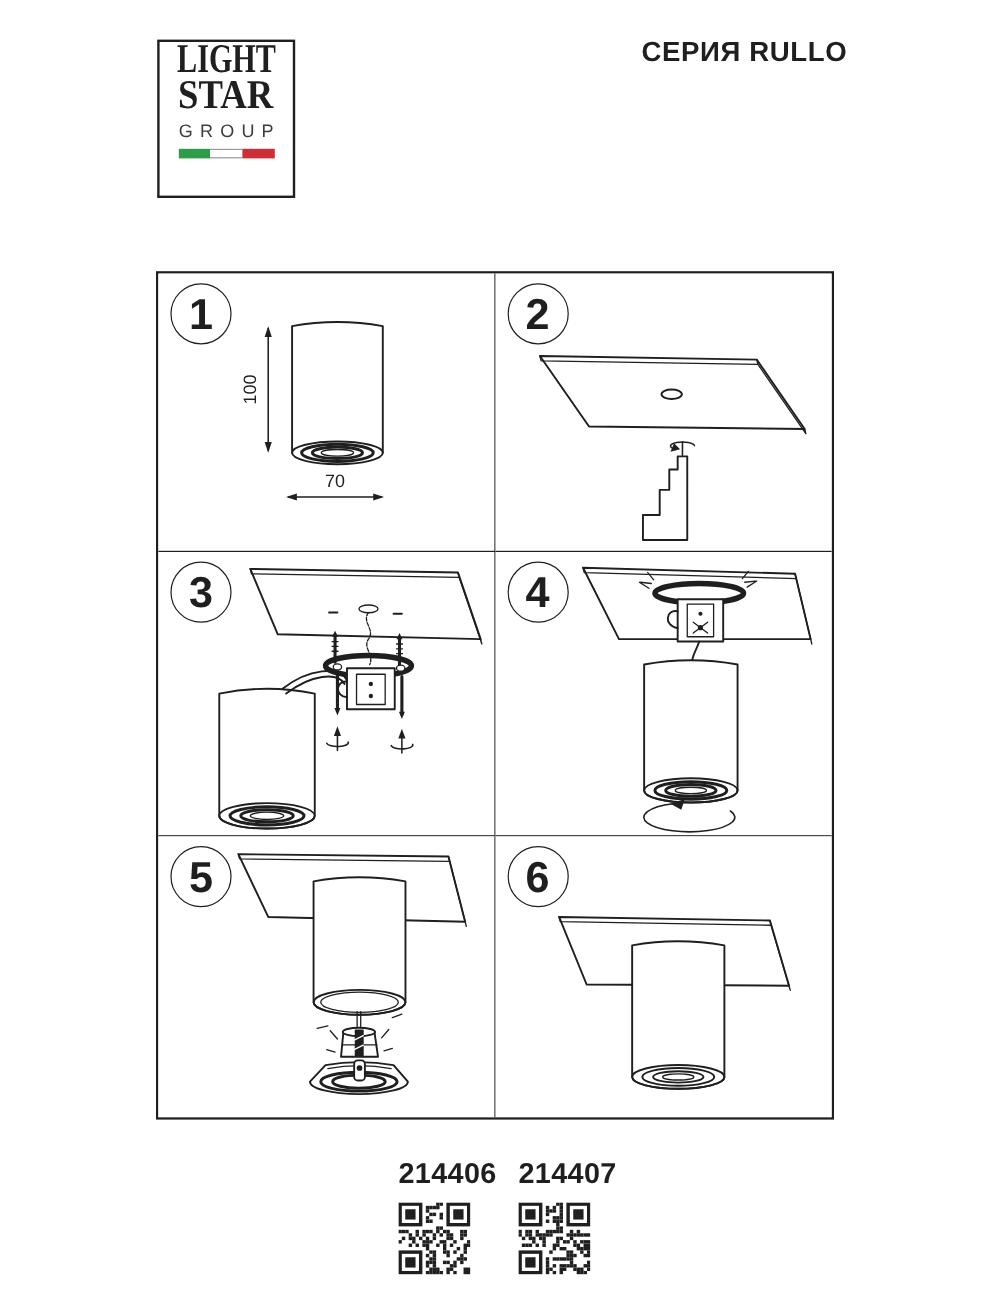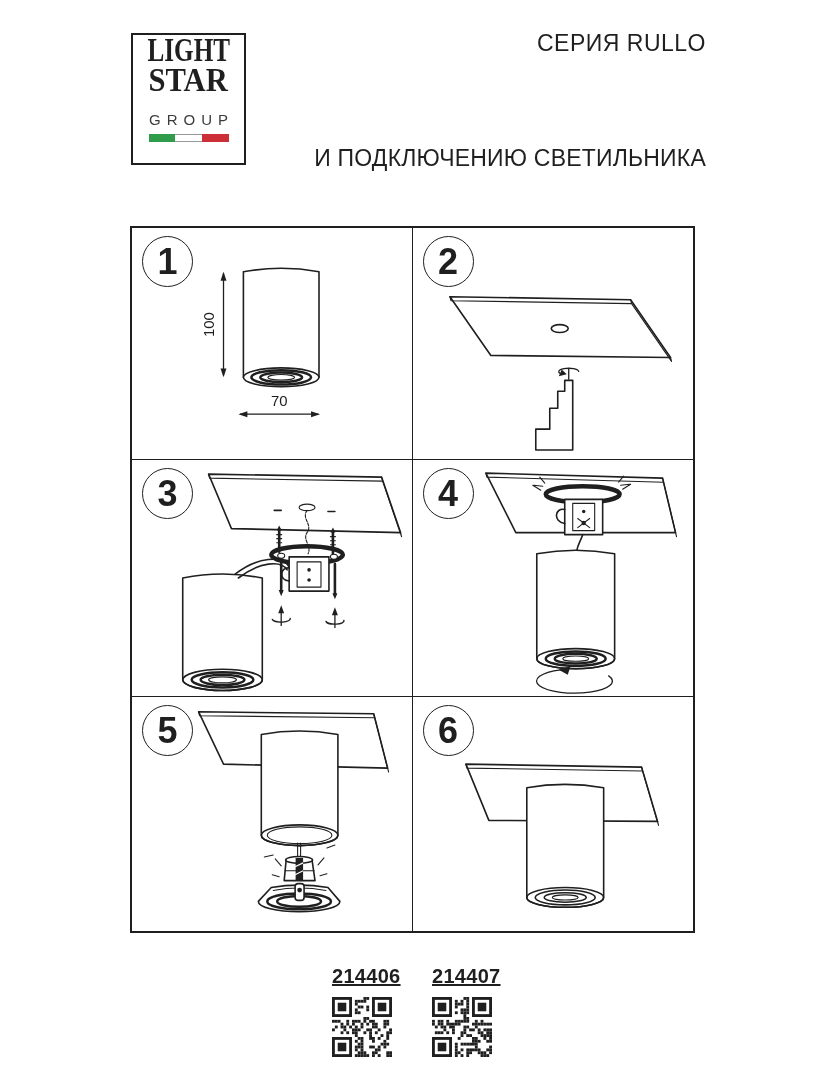--- a/index.html
+++ b/index.html
@@ -9,27 +9,27 @@
   
   .logo-box{position:absolute;left:131px;top:33px;width:115px;height:132px;
             border:2px solid #1f1f1f;box-sizing:border-box;background:#fff;
             display:flex;flex-direction:column;align-items:center;justify-content:flex-start;
             padding-top:0;}
   .logo-word{font-family:"Liberation Serif",serif;font-weight:bold;font-size:34px;
              line-height:30px;letter-spacing:0;color:#1f1f1f;white-space:nowrap;}
   .logo-word.l1{transform:scaleX(0.74);}
   .logo-word.l2{transform:scaleX(0.9);}
   .logo-group{font-size:15px;font-weight:400;color:#3c3c3c;letter-spacing:6px;
-              margin-top:16px;margin-left:6px;white-space:nowrap;}
+              margin-top:6px;margin-left:6px;white-space:nowrap;}
   .logo-flag{display:flex;width:80px;height:8px;margin-top:6px;}
   .logo-flag .seg{flex:1;height:100%;}
   .logo-flag .seg.white{border-top:1px solid #999;border-bottom:1px solid #999;box-sizing:border-box;}
 
   
-  .hdr{position:absolute;right:120px;font-weight:normal;white-space:nowrap;}
+  .hdr{position:absolute;right:120px;font-weight:bold;white-space:nowrap;}
   .hdr.series  {top:30px; font-size:23px;letter-spacing:.5px;}
   .hdr.articles{top:63px; font-size:23px;letter-spacing:.5px;}
   .hdr.title1  {top:117px;font-size:23px;letter-spacing:2px;}
   .hdr.title2  {top:145px;font-size:23px;letter-spacing:.2px;}
 
   
   .grid{position:absolute;left:130px;top:226px;width:565px;height:707px;
         border:2px solid #1f1f1f;box-sizing:border-box;
         display:grid;grid-template-columns:1fr 1fr;grid-template-rows:232px 237px auto;}
   .cell{position:relative;background:#fff;}
@@ -47,42 +47,41 @@
   .thin{stroke-width:1.1;}
   .dim{stroke-width:1.3;}
   .ring{stroke-width:2.5;}
   .heavy{stroke-width:4.5;}
   .scrw{stroke-width:2.6;}
   .fillink{fill:#1f1f1f;stroke:none;}
   text.dimtxt{font-family:"Liberation Sans",sans-serif;font-size:15px;fill:#1f1f1f;}
 
   
   .product{position:absolute;top:965px;width:60px;text-align:center;}
-  .product .code{font-size:20px;font-weight:bold;letter-spacing:.3px;display:block;text-decoration:underline;}
+  .product .code{font-size:24px;font-weight:bold;letter-spacing:.3px;display:block;}
   .product .qr{display:block;margin-top:9px;width:60px;height:60px;}
   .product.p1{left:332px;} .product.p2{left:432px;}
 </style>
 </head>
 <body>
 
 <div id="page">
 
   <div class="logo-box">
     <div class="logo-word l1">LIGHT</div>
     <div class="logo-word l2">STAR</div>
     <div class="logo-group">GROUP</div>
     <div class="logo-flag">
       <div class="seg" id="flag-green" style="background: rgb(47, 156, 76);"></div>
       <div class="seg white" id="flag-white" style="background: rgb(255, 255, 255);"></div>
       <div class="seg" id="flag-red" style="background: rgb(205, 47, 57);"></div>
     </div>
   </div>
 
   <div class="hdr series">СЕРИЯ RULLO</div>
-  <div class="hdr title2">И ПОДКЛЮЧЕНИЮ СВЕТИЛЬНИКА</div>
 
   <div class="grid">
 
     <div class="cell br bb">
       <div class="badge">
         <span>1</span>
       </div>
       <svg viewBox="0 0 281 232" preserveAspectRatio="none">
         <path class="ln" d="M112,44 Q150,37 188,44 L188,150 M112,44 L112,150"></path>
         <ellipse class="fw" cx="150" cy="150" rx="38" ry="9.5"></ellipse>

